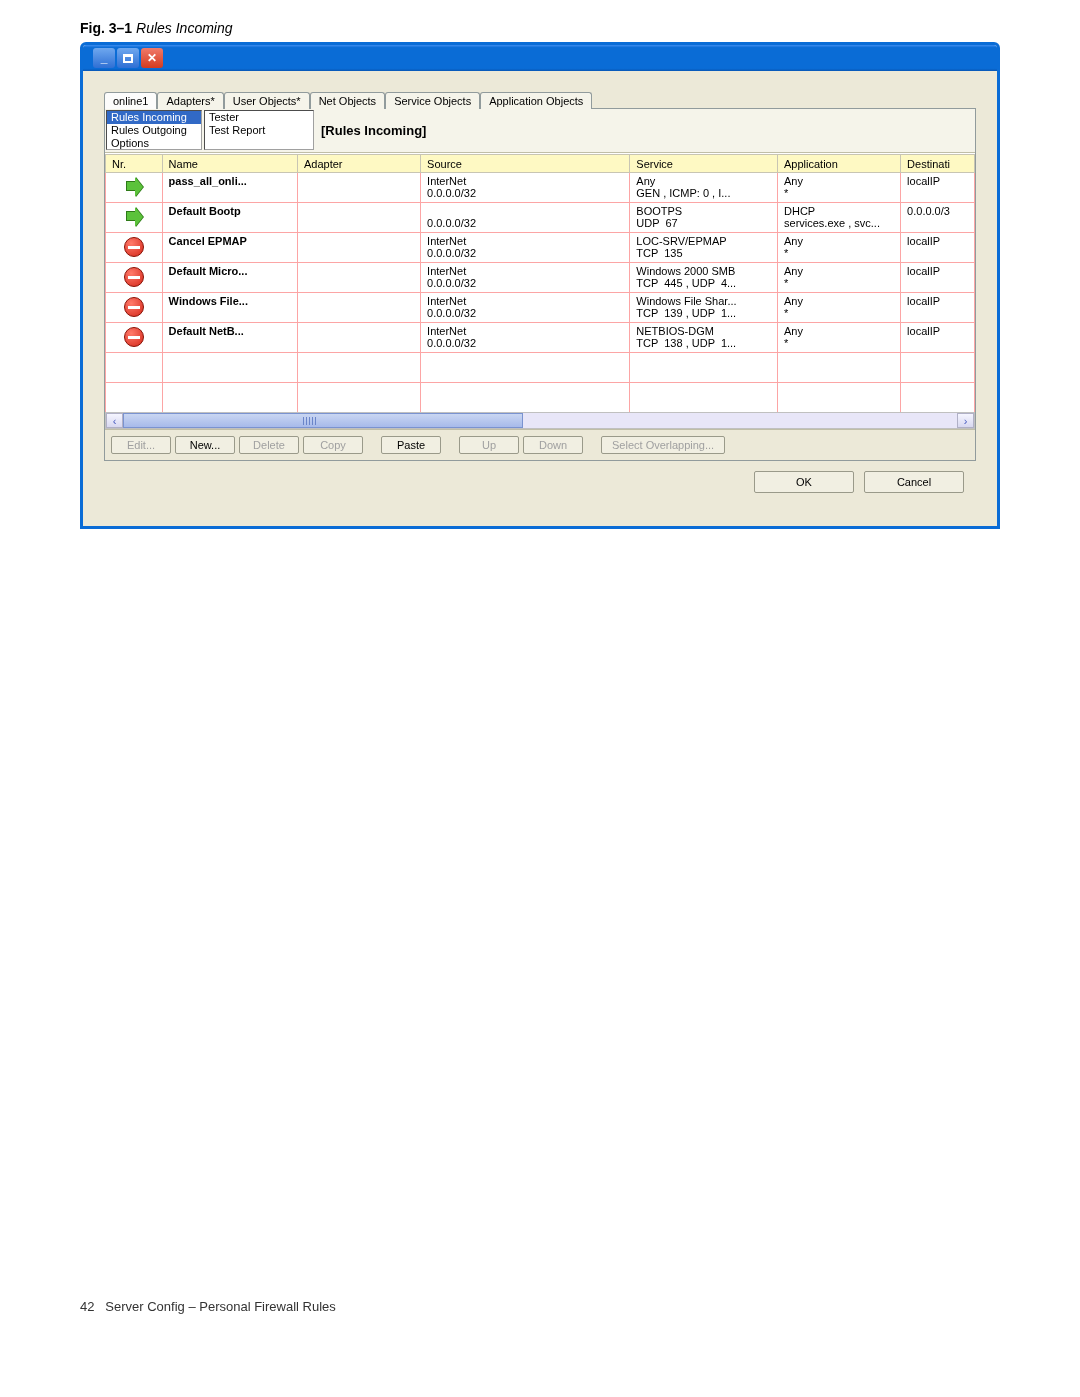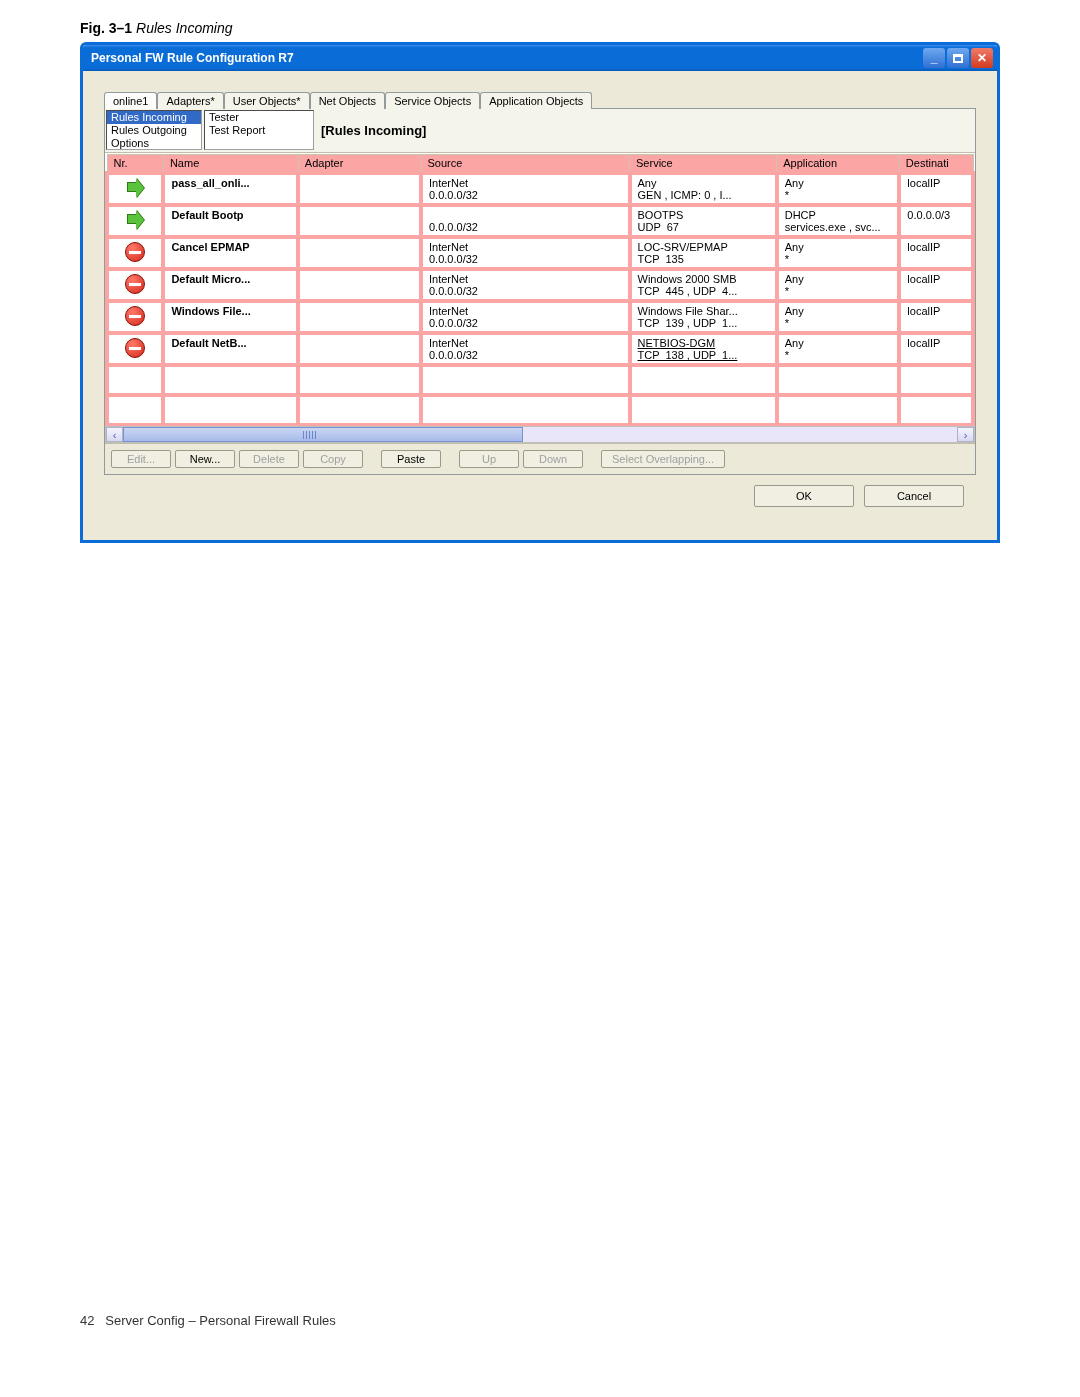--- a/index.html
+++ b/index.html
@@ -120,28 +120,28 @@
     border-top: 1px solid #fff;
   }
   table.grid {
     border-collapse: collapse;
     width: 100%;
     table-layout: fixed;
   }
   table.grid th {
     font-weight: normal;
     text-align: left;
-    background: #fca5a5;
+    background: #fef9c3;
     border: 1px solid #c8c5b3;
     padding: 2px 6px;
     height: 18px;
     overflow: hidden; white-space: nowrap;
   }
   table.grid td {
-    border: 4px solid #fca5a5;
+    border: 1px solid #fca5a5;
     padding: 2px 6px;
     vertical-align: top;
     height: 30px;
     background: #fff;
     overflow: hidden;
     white-space: nowrap;
   }
   table.grid td.iconcell {
     text-align: center;
     vertical-align: middle;
@@ -253,21 +253,20 @@
 
 <div class="page">
 
   <div class="caption">
     <b>Fig. 3–1</b>
     <i>Rules Incoming</i>
   </div>
 
   <div class="window">
     <div class="titlebar">
-      <span class="title">Personal FW Rule Configuration R7</span>
       <span class="win-btn min">_</span>
       <span class="win-btn max">
           <span class="sq"></span>
         </span>
       <span class="win-btn close">✕</span>
     </div>
 
     <div class="client">
       <div class="tabstrip" id="tabstrip">
           <div class="tab active">online1</div>
@@ -375,21 +374,21 @@
                   <td style="white-space: pre;">Any
 *</td>
                   <td>localIP</td>
                 </tr>
                 <tr>
                   <td class="iconcell"><span class="icon-block"></span></td>
                   <td class="rule-name">Default NetB...</td>
                   <td></td>
                   <td style="white-space: pre;">InterNet
 0.0.0.0/32</td>
-                  <td style="white-space: pre; text-decoration: underline;">NETBIOS-DGM
+                  <td style="white-space: pre;">NETBIOS-DGM
 TCP  138 , UDP  1...</td>
                   <td style="white-space: pre;">Any
 *</td>
                   <td>localIP</td>
                 </tr>
                 <tr>
                   <td>&nbsp;</td>
                   <td>&nbsp;</td>
                   <td>&nbsp;</td>
                   <td>&nbsp;</td>

